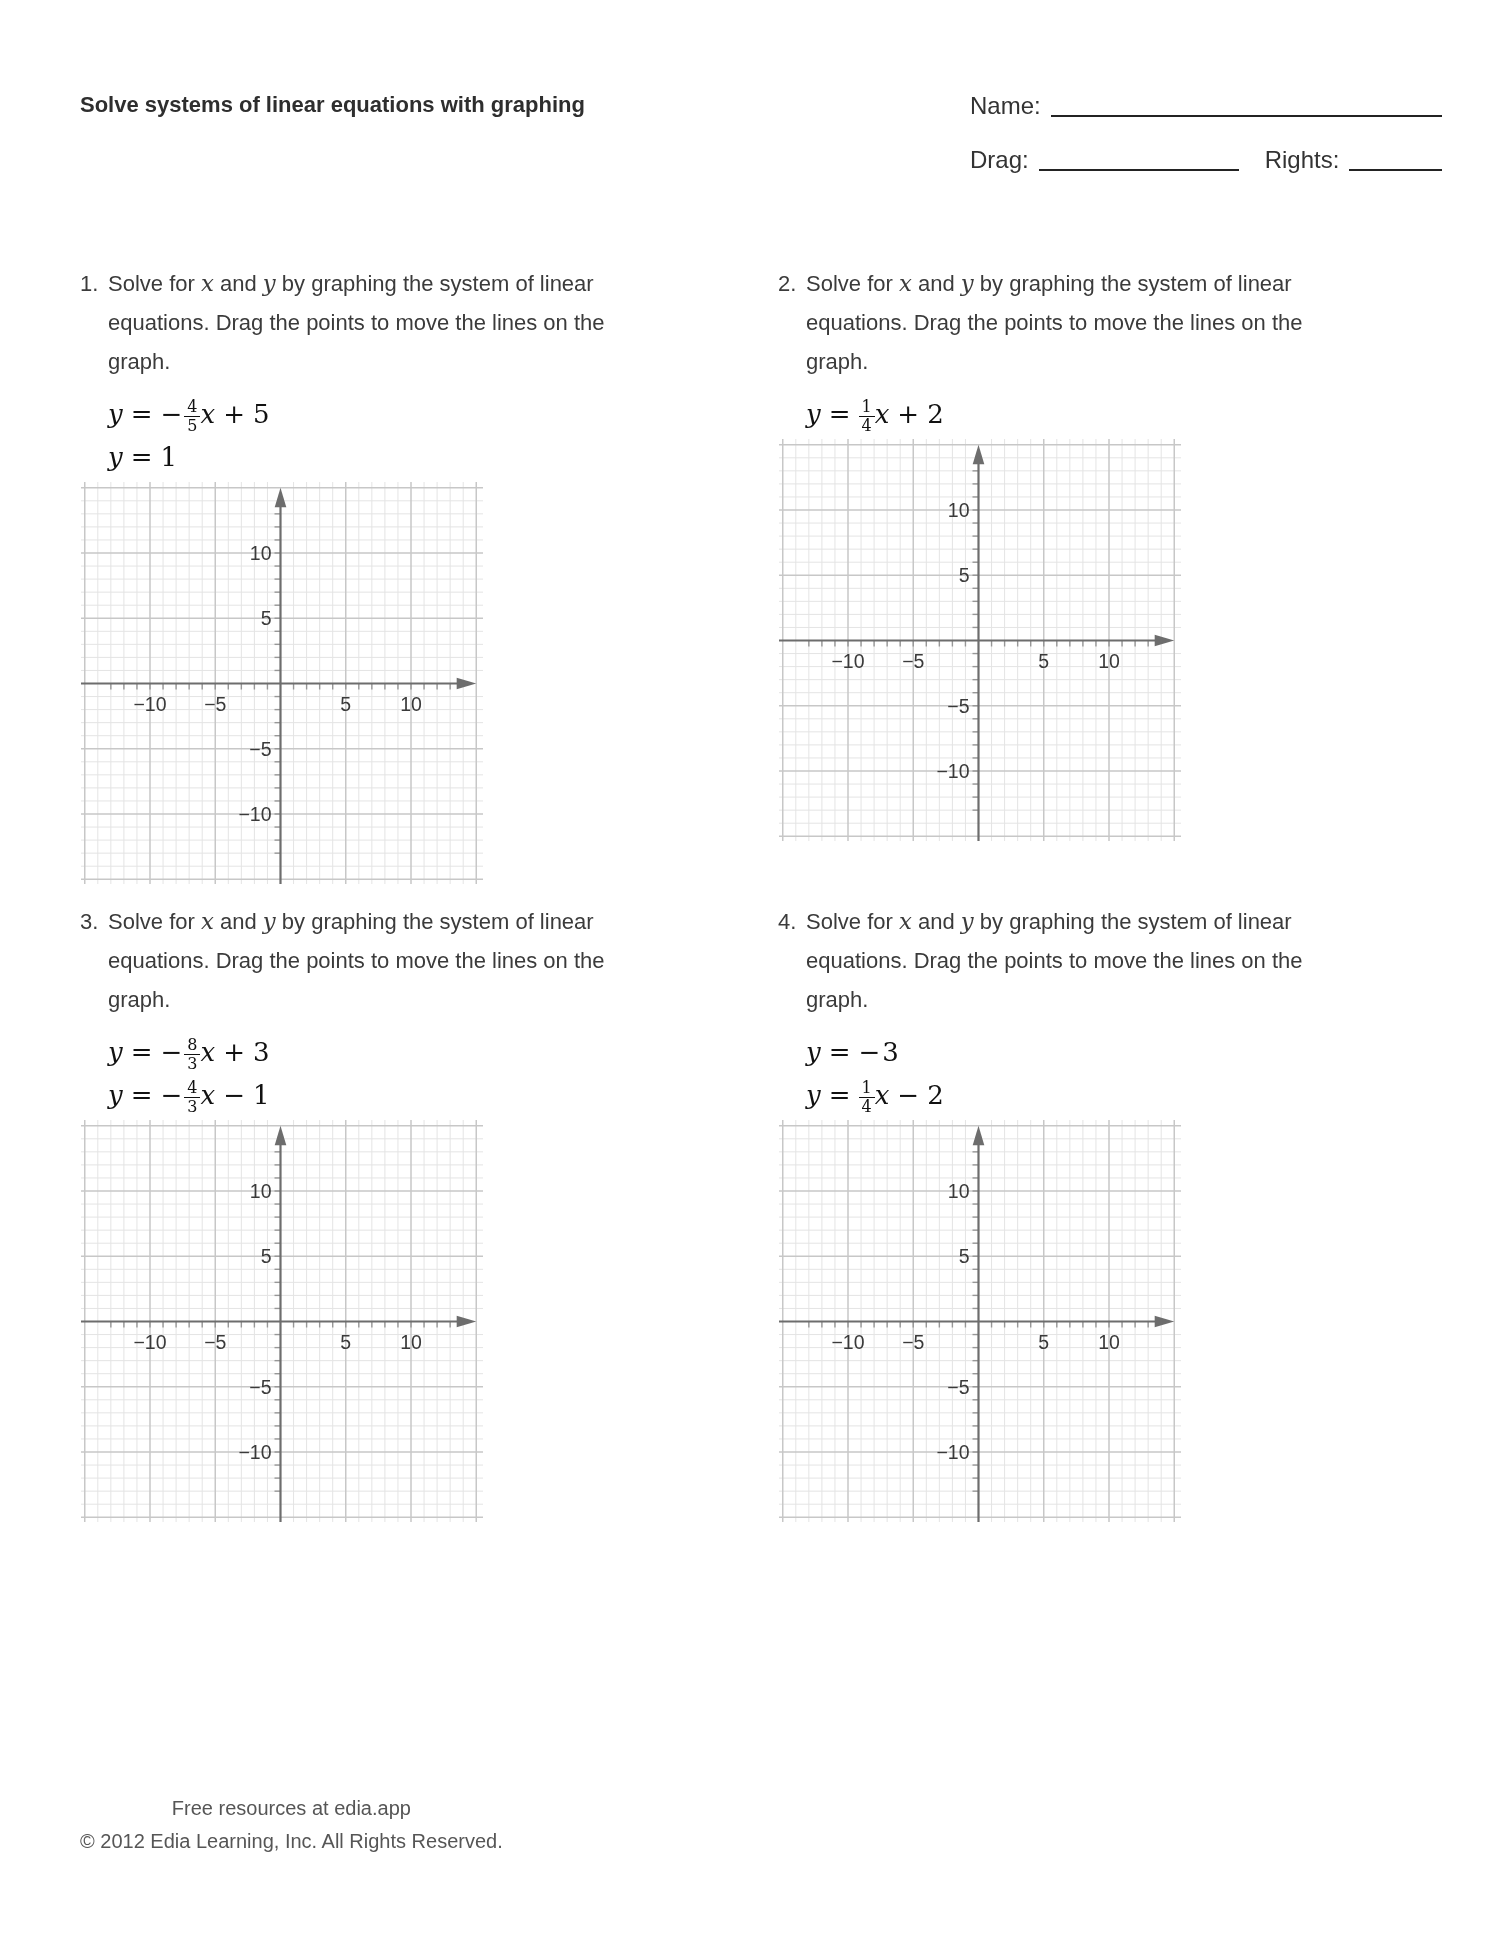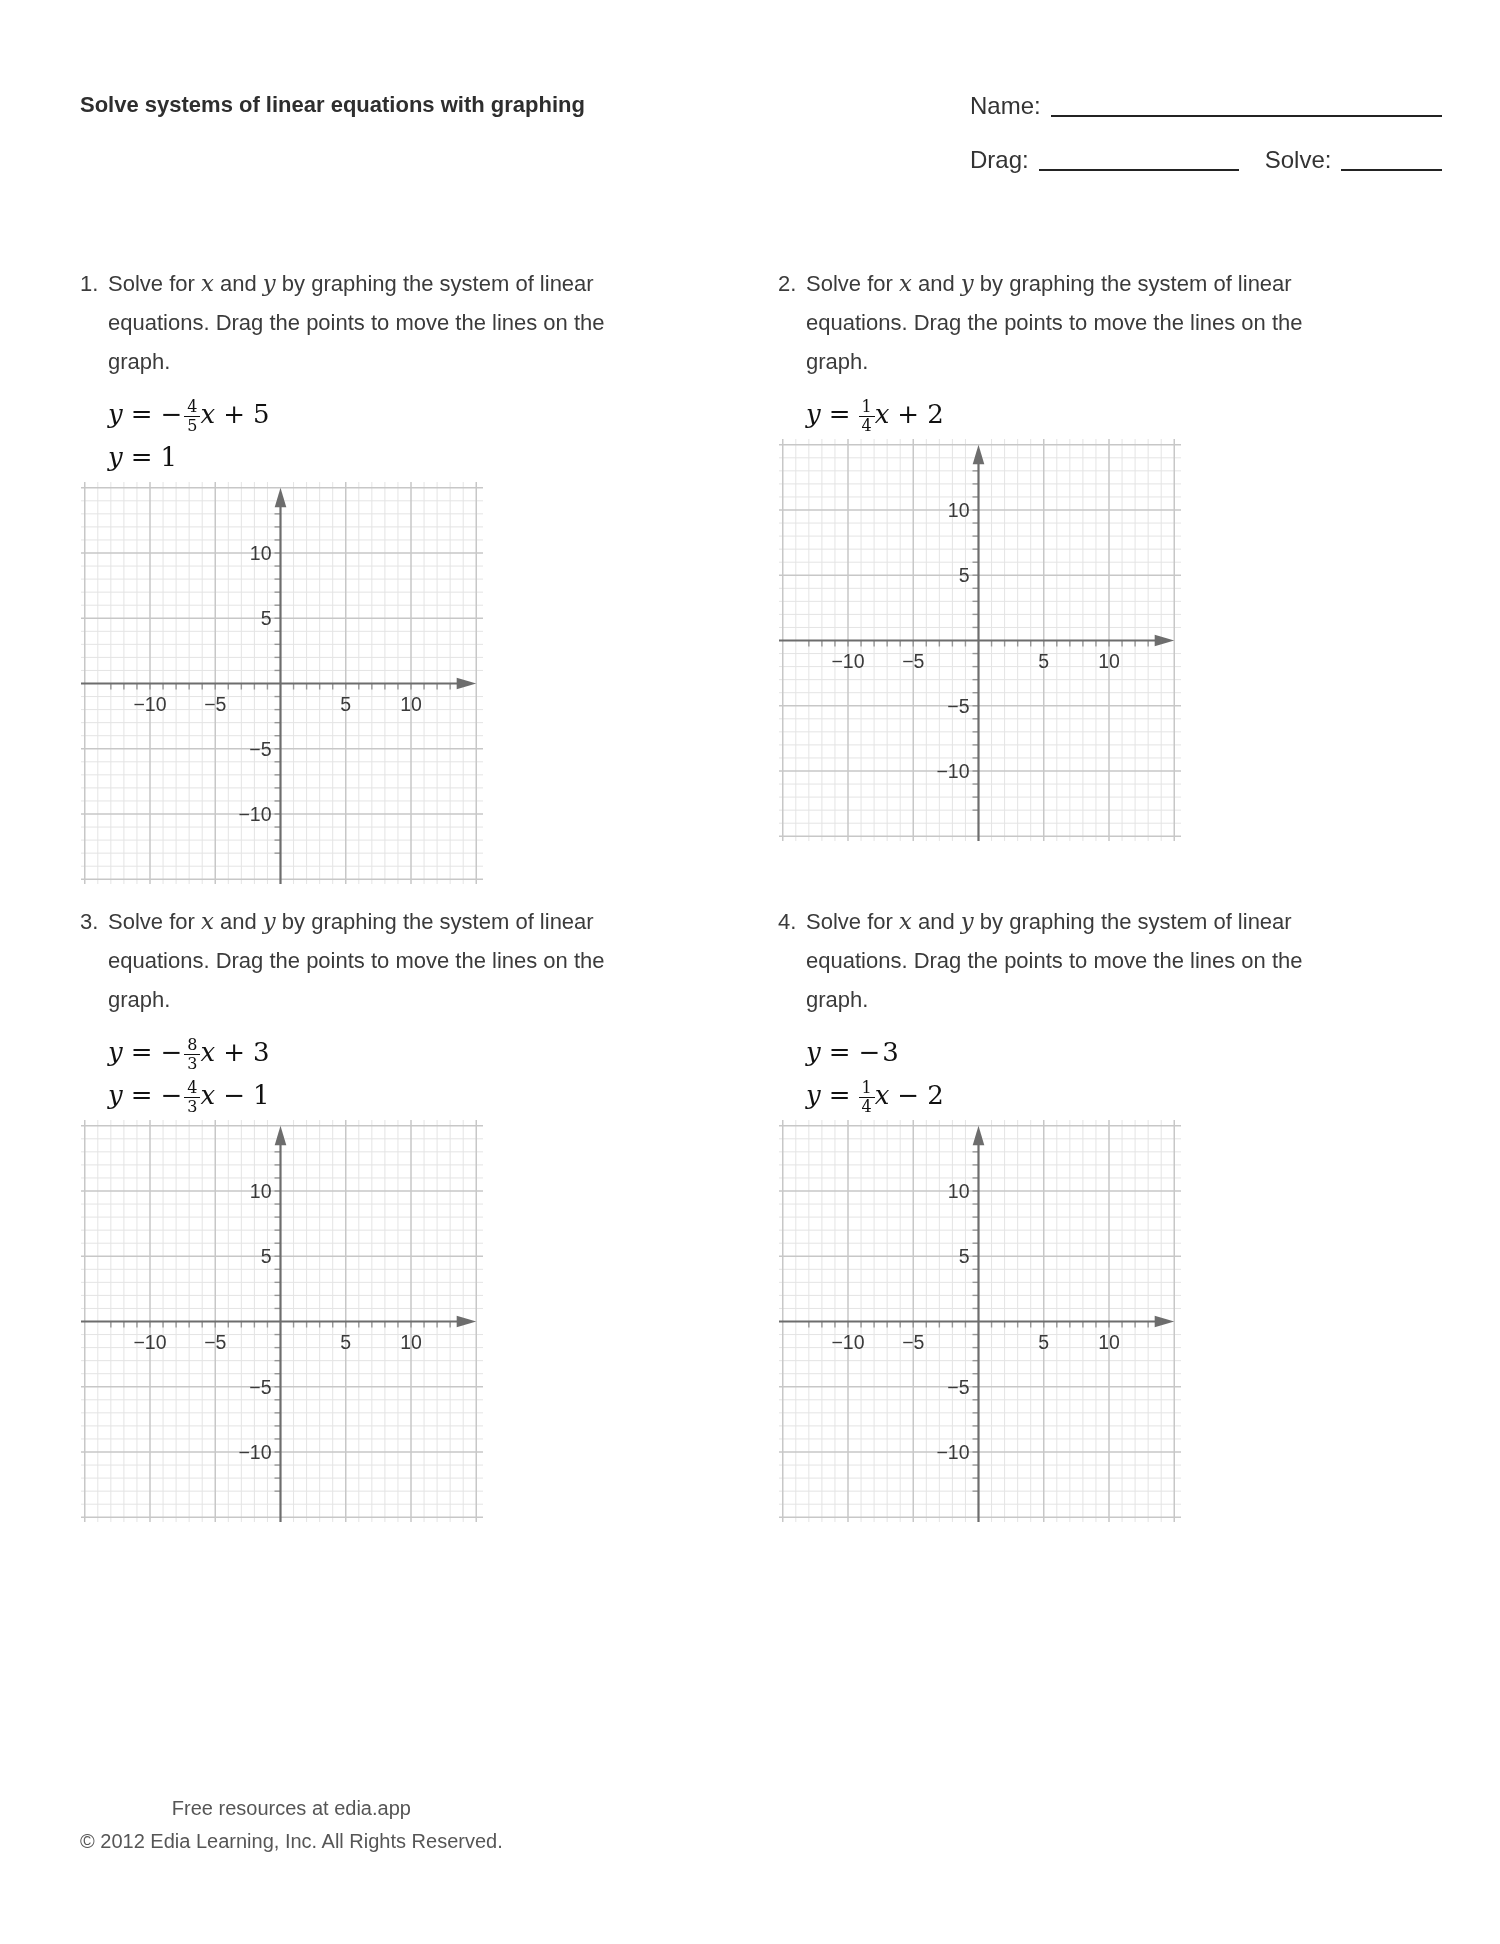--- a/index.html
+++ b/index.html
@@ -51,21 +51,21 @@
 
 <div class="fields">
   <div class="frow">
     <span class="flabel">Name:</span>
     <span class="blank grow"></span>
   </div>
   <div class="frow">
     <span class="flabel">Drag:</span>
     <span class="blank date"></span>
     <span class="fspacer"></span>
-    <span class="flabel">Solve:</span>
+    <span class="flabel">Rights:</span>
     <span class="blank grow"></span>
   </div>
 </div>
 
 <div class="problem" id="p1">
     <div class="ptext">
       <span class="pnum">1.</span>
       <span class="pinstr">Solve for <span class="ivar">x</span> and <span class="ivar">y</span> by graphing the system of linear equations. Drag the points to move the lines on the graph.</span>
     </div>
     <div class="eqs">

